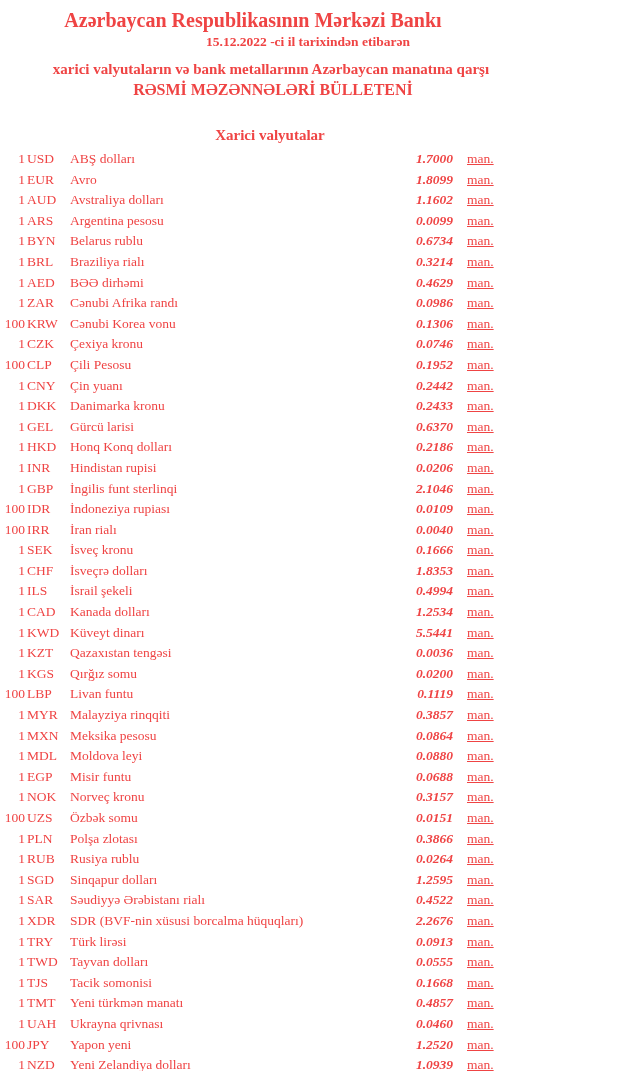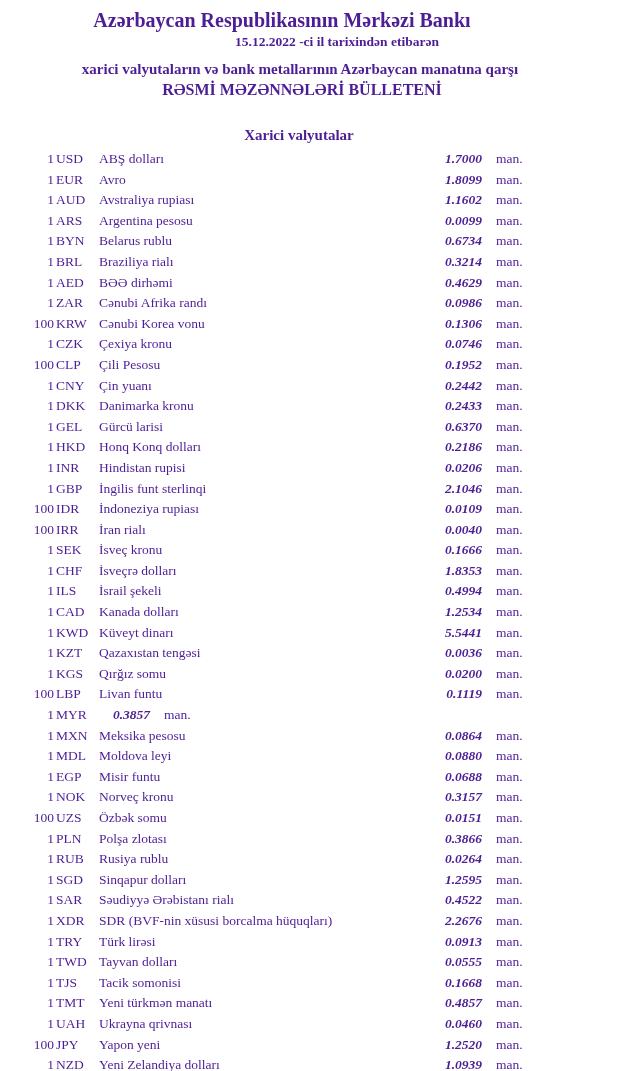--- a/index.html
+++ b/index.html
@@ -7,22 +7,21 @@
     padding: 0;
     background: #ffffff;
   }
   .page {
     position: relative;
     width: 516px;
     height: 1071px;
     background: #ffffff;
     overflow: hidden;
     font-family: "Liberation Serif", "DejaVu Serif", serif;
-    color: #4c1d95;
-    margin-left: 29px;
+    color: #ef4444;
   }
   .hdr-line {
     position: relative;
     text-align: center;
     font-weight: bold;
     white-space: nowrap;
   }
   .title {
     padding-top: 9px;
     font-size: 20px;
@@ -89,20 +88,21 @@
     flex: none;
     text-align: right;
     font-weight: bold;
     font-style: italic;
   }
   .unit {
     width: 34px;
     flex: none;
     margin-left: 14px;
     text-align: left;
+    text-decoration: underline;
   }
 </style>
 </head>
 <body>
 
 <div class="page">
   <header>
     <div class="hdr-line title">Azərbaycan Respublikasının Mərkəzi Bankı</div>
     <div class="hdr-line date-line">15.12.2022 -ci il tarixindən etibarən</div>
     <div class="hdr-line subtitle">xarici valyutaların və bank metallarının Azərbaycan manatına qarşı</div>
@@ -124,21 +124,21 @@
     <span class="qty">1</span>
     <span class="code">EUR</span>
     <span class="name">Avro</span>
     <span class="rate">1.8099</span>
     <span class="unit">man.</span>
   </div>
 
   <div class="row">
     <span class="qty">1</span>
     <span class="code">AUD</span>
-    <span class="name">Avstraliya rupiası</span>
+    <span class="name">Avstraliya dolları</span>
     <span class="rate">1.1602</span>
     <span class="unit">man.</span>
   </div>
 
   <div class="row">
     <span class="qty">1</span>
     <span class="code">ARS</span>
     <span class="name">Argentina pesosu</span>
     <span class="rate">0.0099</span>
     <span class="unit">man.</span>
@@ -324,20 +324,21 @@
     <span class="qty">100</span>
     <span class="code">LBP</span>
     <span class="name">Livan funtu</span>
     <span class="rate">0.1119</span>
     <span class="unit">man.</span>
   </div>
 
   <div class="row">
     <span class="qty">1</span>
     <span class="code">MYR</span>
+    <span class="name">Malayziya rinqqiti</span>
     <span class="rate">0.3857</span>
     <span class="unit">man.</span>
   </div>
 
   <div class="row">
     <span class="qty">1</span>
     <span class="code">MXN</span>
     <span class="name">Meksika pesosu</span>
     <span class="rate">0.0864</span>
     <span class="unit">man.</span>

